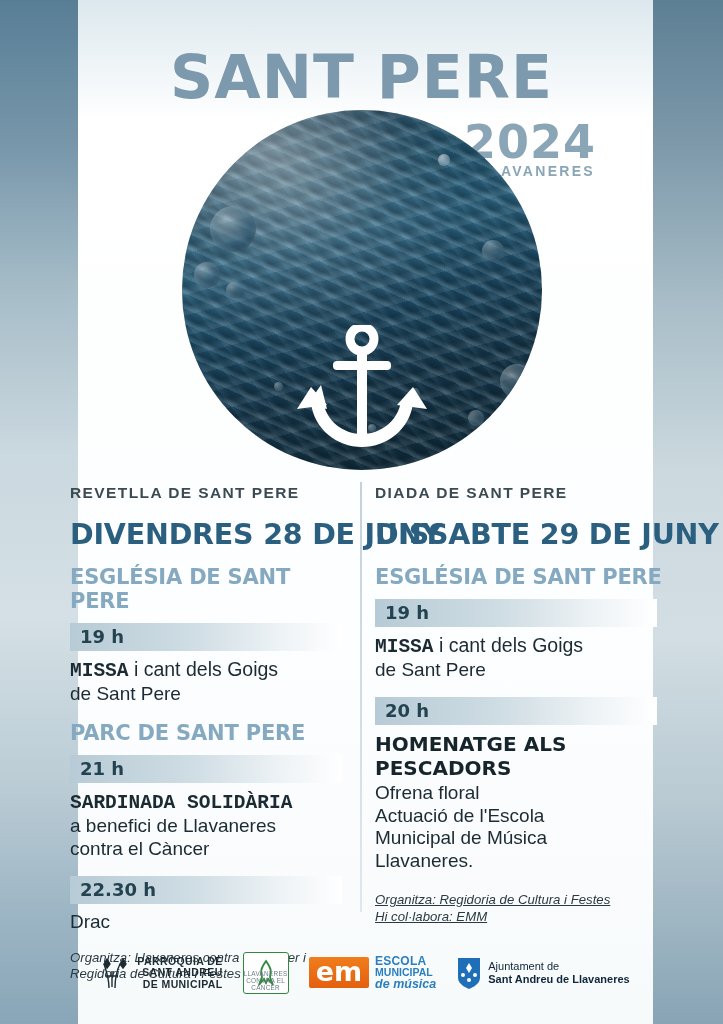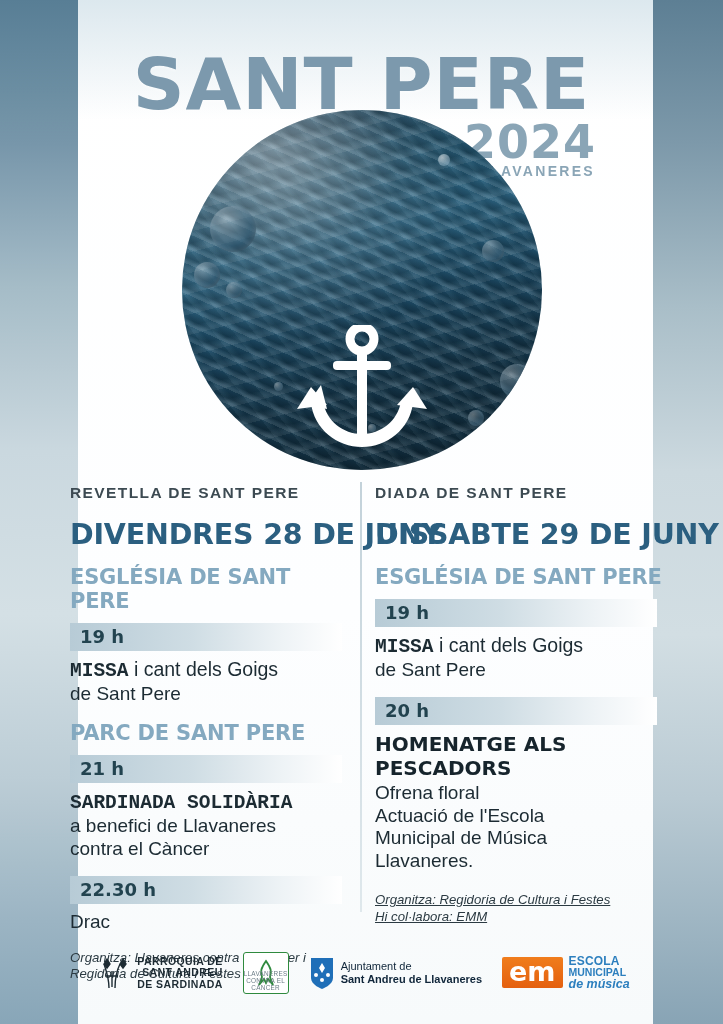--- a/index.html
+++ b/index.html
@@ -43,21 +43,21 @@
     position:absolute; left:78px; top:0; width:575px; height:120px;
     background: linear-gradient(180deg, rgba(214,228,235,0.85) 0%, rgba(255,255,255,0) 100%);
   }
 
   
   .title {
     position: absolute;
     left: 0; right: 0; top: 42px;
     text-align: center;
     font-weight: 800;
-    font-size: 72px;
+    font-size: 60px;
     letter-spacing: 1px;
     color: #7c99ad;
     font-family: "DejaVu Sans", sans-serif;
     text-shadow: 0 2px 3px rgba(255,255,255,.5);
   }
   .year {
     position: absolute;
     right: 127px; top: 115px;
     font-weight: 800;
     font-size: 46px;
@@ -331,55 +331,55 @@
           <path d="M8 32 C8 22 5 14 3 8"></path>
           <path d="M14 32 C14 22 16 14 19 8"></path>
           <path d="M3 8 l3 -5 3 5 -3 4 Z" fill="#1d2b33"></path>
           <path d="M19 8 l3 -5 3 5 -3 4 Z" fill="#1d2b33"></path>
           <path d="M11 31 l0 -16 M5 20 l12 0"></path>
         </g>
       </svg>
       <div class="logo-text">
         <div class="parroquia-t">PARRÒQUIA DE</div>
         <div class="parroquia-t">SANT ANDREU</div>
-        <div class="parroquia-t">DE SARDINADA</div>
+        <div class="parroquia-t">DE MUNICIPAL</div>
       </div>
     </div>
 
     <div class="logo">
       <div class="green-logo">
         <svg width="22" height="28" viewBox="0 0 22 28">
           <path d="M11 2 C6 9 5 13 7 18 L4 26 L9 20 L11 24 L13 20 L18 26 L15 18 C17 13 16 9 11 2 Z" fill="none" stroke="#2f8a3e" stroke-width="1.8"></path>
         </svg>
         <div style="position:absolute; bottom:2px; width:100%; text-align:center;">
           <div class="tiny-sub">LLAVANERES</div>
           <div class="tiny-sub">CONTRA EL CÀNCER</div>
         </div>
+      </div>
+    </div>
+
+    <div class="logo">
+      <div style="display:flex; align-items:flex-end; gap:3px;">
+        <span class="emm-box">em</span>
+      </div>
+      <div class="emm-label">
+        <div class="emm-escola">ESCOLA</div>
+        <div class="emm-mun">MUNICIPAL</div>
+        <div class="emm-mus">de música</div>
       </div>
     </div>
 
     <div class="logo">
       <svg width="26" height="34" viewBox="0 0 26 34">
         <path d="M2 2 h22 v20 c0 7 -11 11 -11 11 S2 29 2 22 Z" fill="#1f6fb8"></path>
         <path d="M13 7 l3 5 -3 5 -3 -5 Z" fill="#ffffff"></path>
         <circle cx="7" cy="19" r="2" fill="#ffffff"></circle>
         <circle cx="19" cy="19" r="2" fill="#ffffff"></circle>
         <circle cx="13" cy="24" r="2" fill="#ffffff"></circle>
       </svg>
       <div class="ajunt-t">
         <div>Ajuntament de</div>
         <div><b>Sant Andreu de Llavaneres</b></div>
       </div>
     </div>
 
-    <div class="logo">
-      <div style="display:flex; align-items:flex-end; gap:3px;">
-        <span class="emm-box">em</span>
-      </div>
-      <div class="emm-label">
-        <div class="emm-escola">ESCOLA</div>
-        <div class="emm-mun">MUNICIPAL</div>
-        <div class="emm-mus">de música</div>
-      </div>
-    </div>
-
   </div>
 </div>
 
 </body></html>

